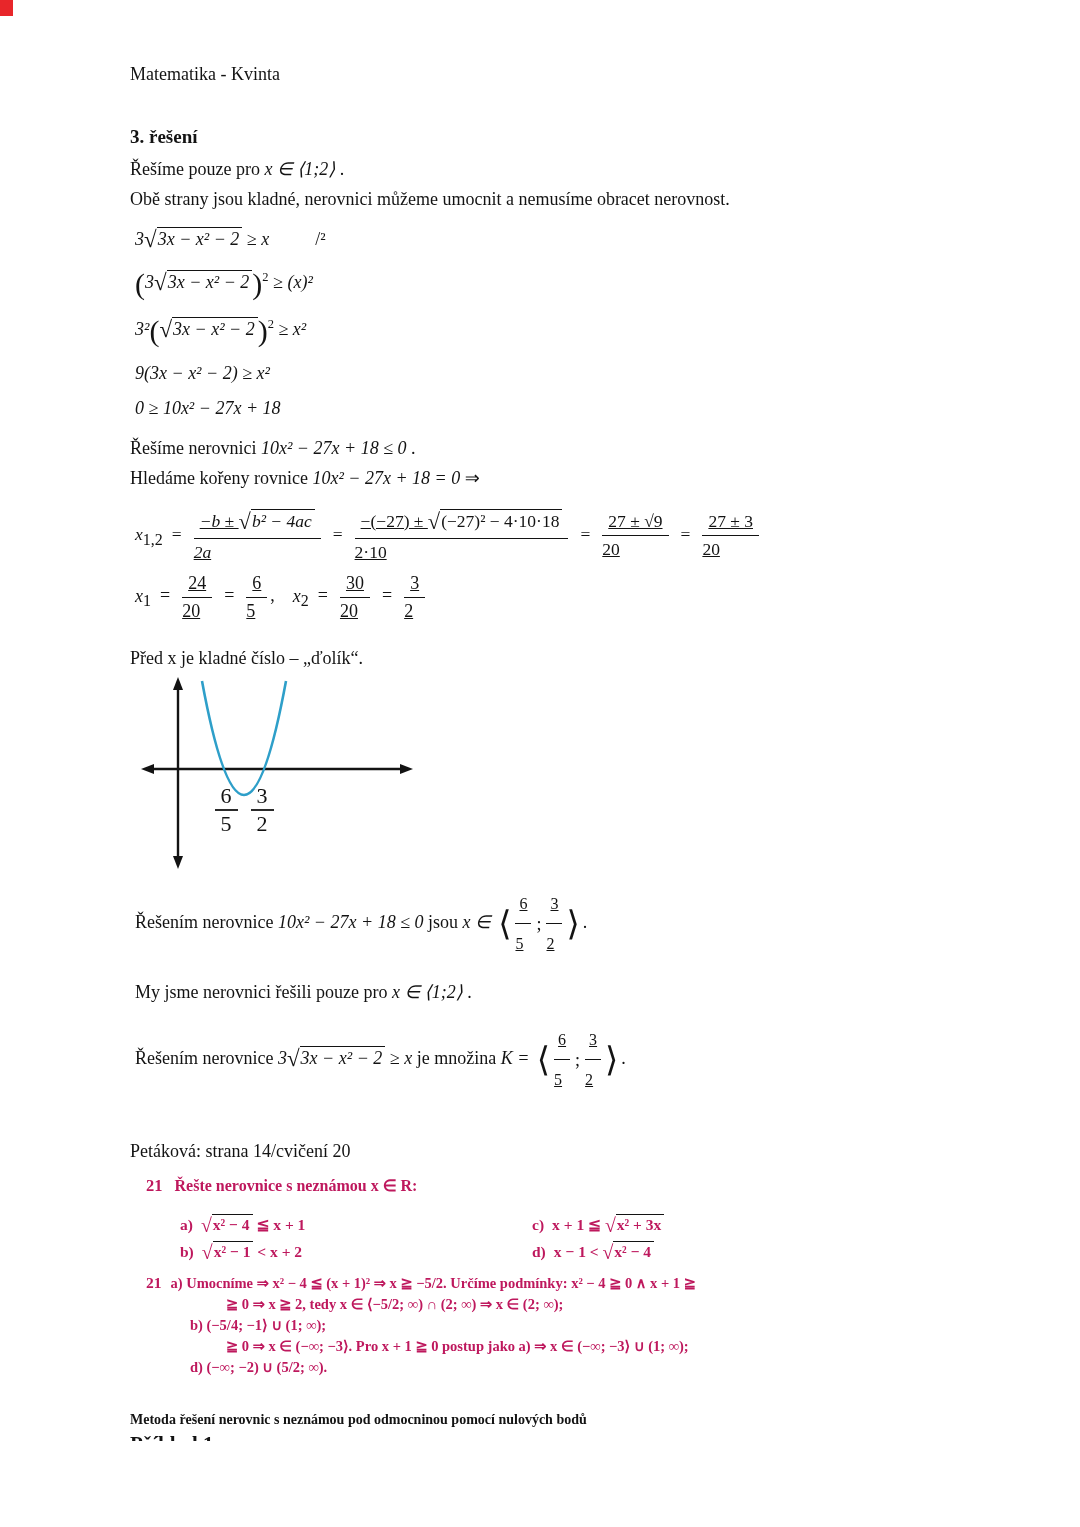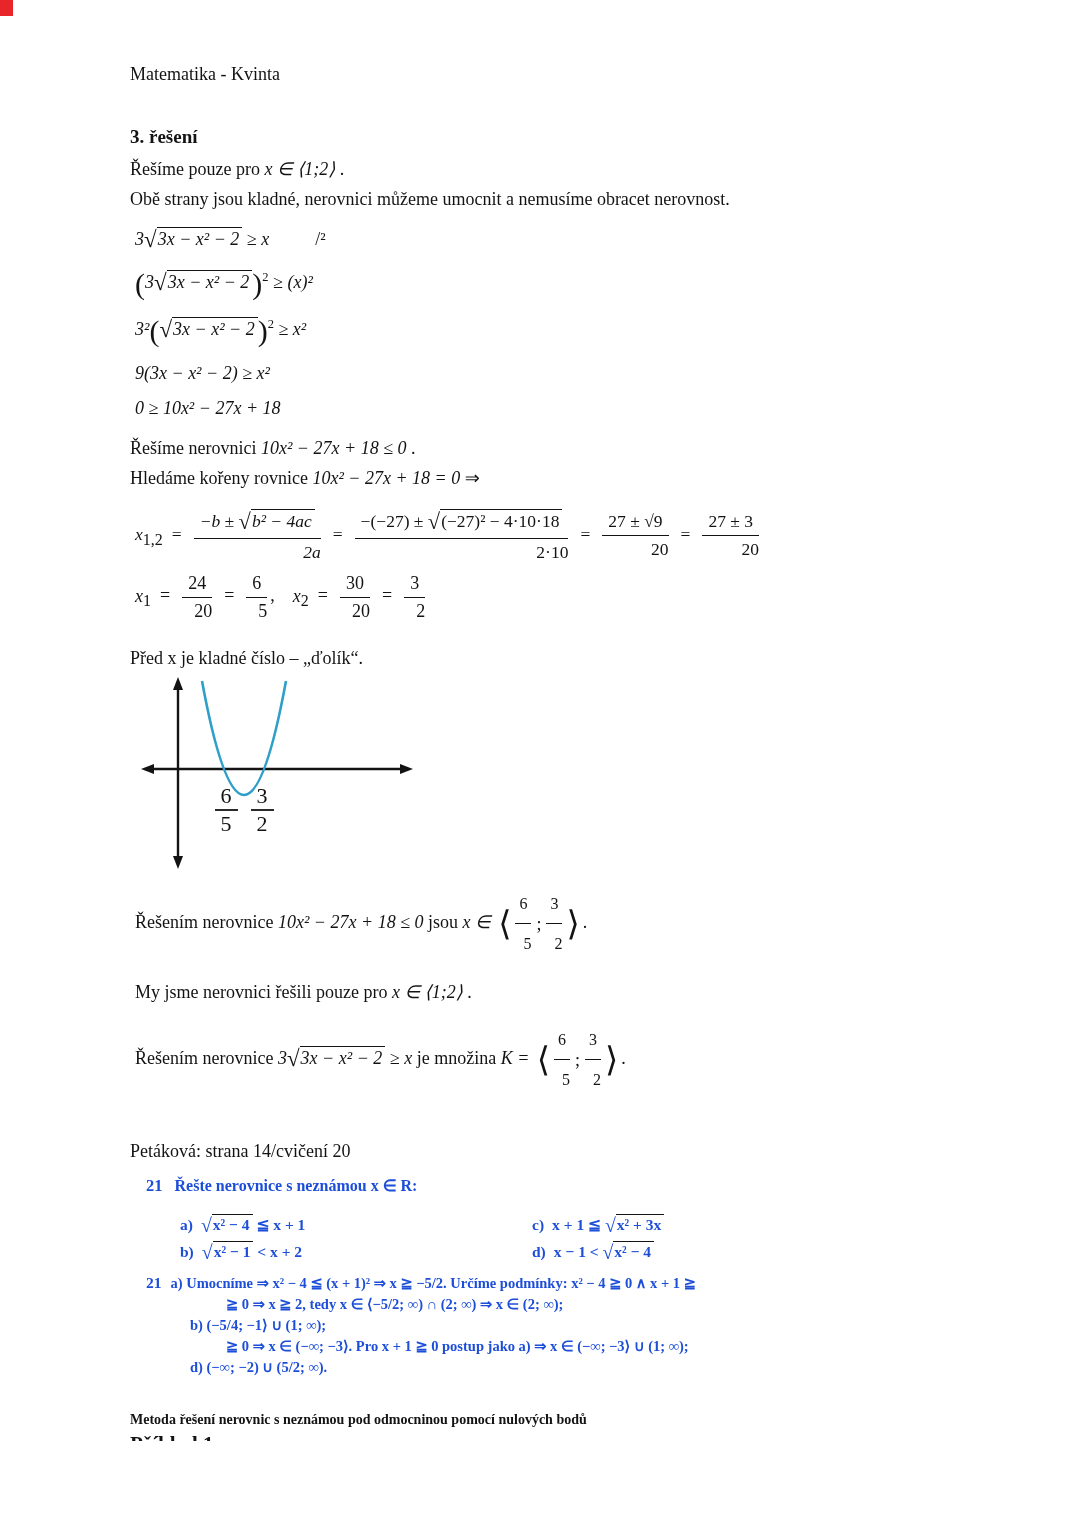--- a/index.html
+++ b/index.html
@@ -21,21 +21,21 @@
 
   .sqrt { display:inline-block; white-space:nowrap; }
   .rsign { font-size:1.28em; font-style:normal; vertical-align:-2px; }
   .rad { border-top:1.5px solid #131313; padding:1px 3px 0 1px; }
   .rad.mi { font-style:italic;margin-top:26px; }
 
   .bigp { font-size:30px; font-weight:400; vertical-align:-6px; line-height:1; font-style:normal; }
   .exp { font-size:12.5px; font-style:normal; }
   .note { margin-left:46px; font-style:normal; }
 
-  .frac { display:inline-block; text-align:right; vertical-align:middle; margin:0 3px; }
+  .frac { display:inline-block; text-align:left; vertical-align:middle; margin:0 3px;text-decoration:underline; }
   .frac .num { display:block; border-bottom:1.5px solid #131313; padding:0 6px 3px; }
   .frac .den { display:block; padding-top:3px; }
   .meq { margin:0 9px; }
   .msub { font-size:16px; }
   .comma { margin-right:18px; }
 
   .quadline { font-size:17.5px; margin:16px 0 10px 5px; }
   .rootsline { font-size:18px; margin:6px 0 18px 5px; }
 
   .note-line { font-size:18px; margin:26px 0 4px 0; }
@@ -49,21 +49,21 @@
 
   .concl { font-size:18px; margin:10px 0 14px 5px; line-height:34px; }
   .interval { display:inline-flex; align-items:center; vertical-align:middle; margin:0 2px; }
   .interval .frac { font-size:16px; }
   .interval .frac .num { padding:0 4px 2px; }
   .abrk { font-size:34px; font-weight:400; line-height:1; margin:0 1px; font-style:normal; }
   .isep { margin:0 2px; font-style:normal; }
 
   .reference { font-size:18px; margin:44px 0 14px 0; }
 
-  .excerpt { margin:4px 0 0 16px; font-weight:700; color:#1d4ed8; }
+  .excerpt { margin:4px 0 0 16px; font-weight:700; color:#be185d; }
   .ex-head { font-size:16px; }
   .ex-num { margin-right:12px; font-size:16.5px; }
   .ex-problems { display:grid; grid-template-columns:352px auto; margin:18px 0 8px 34px; row-gap:4px; font-size:15.5px; }
   .ex-item .ex-label { margin-right:8px; }
   .ex-item .sqrt .rad { border-top-width:1.3px; }
   .ex-sol { font-size:14.5px; line-height:21px; }
   .ex-sol .lead .ex-num2 { margin-right:9px; font-size:15.5px; }
   .ex-sol .cont { margin-left:80px; }
   .ex-sol .item { margin-left:44px; }
 

